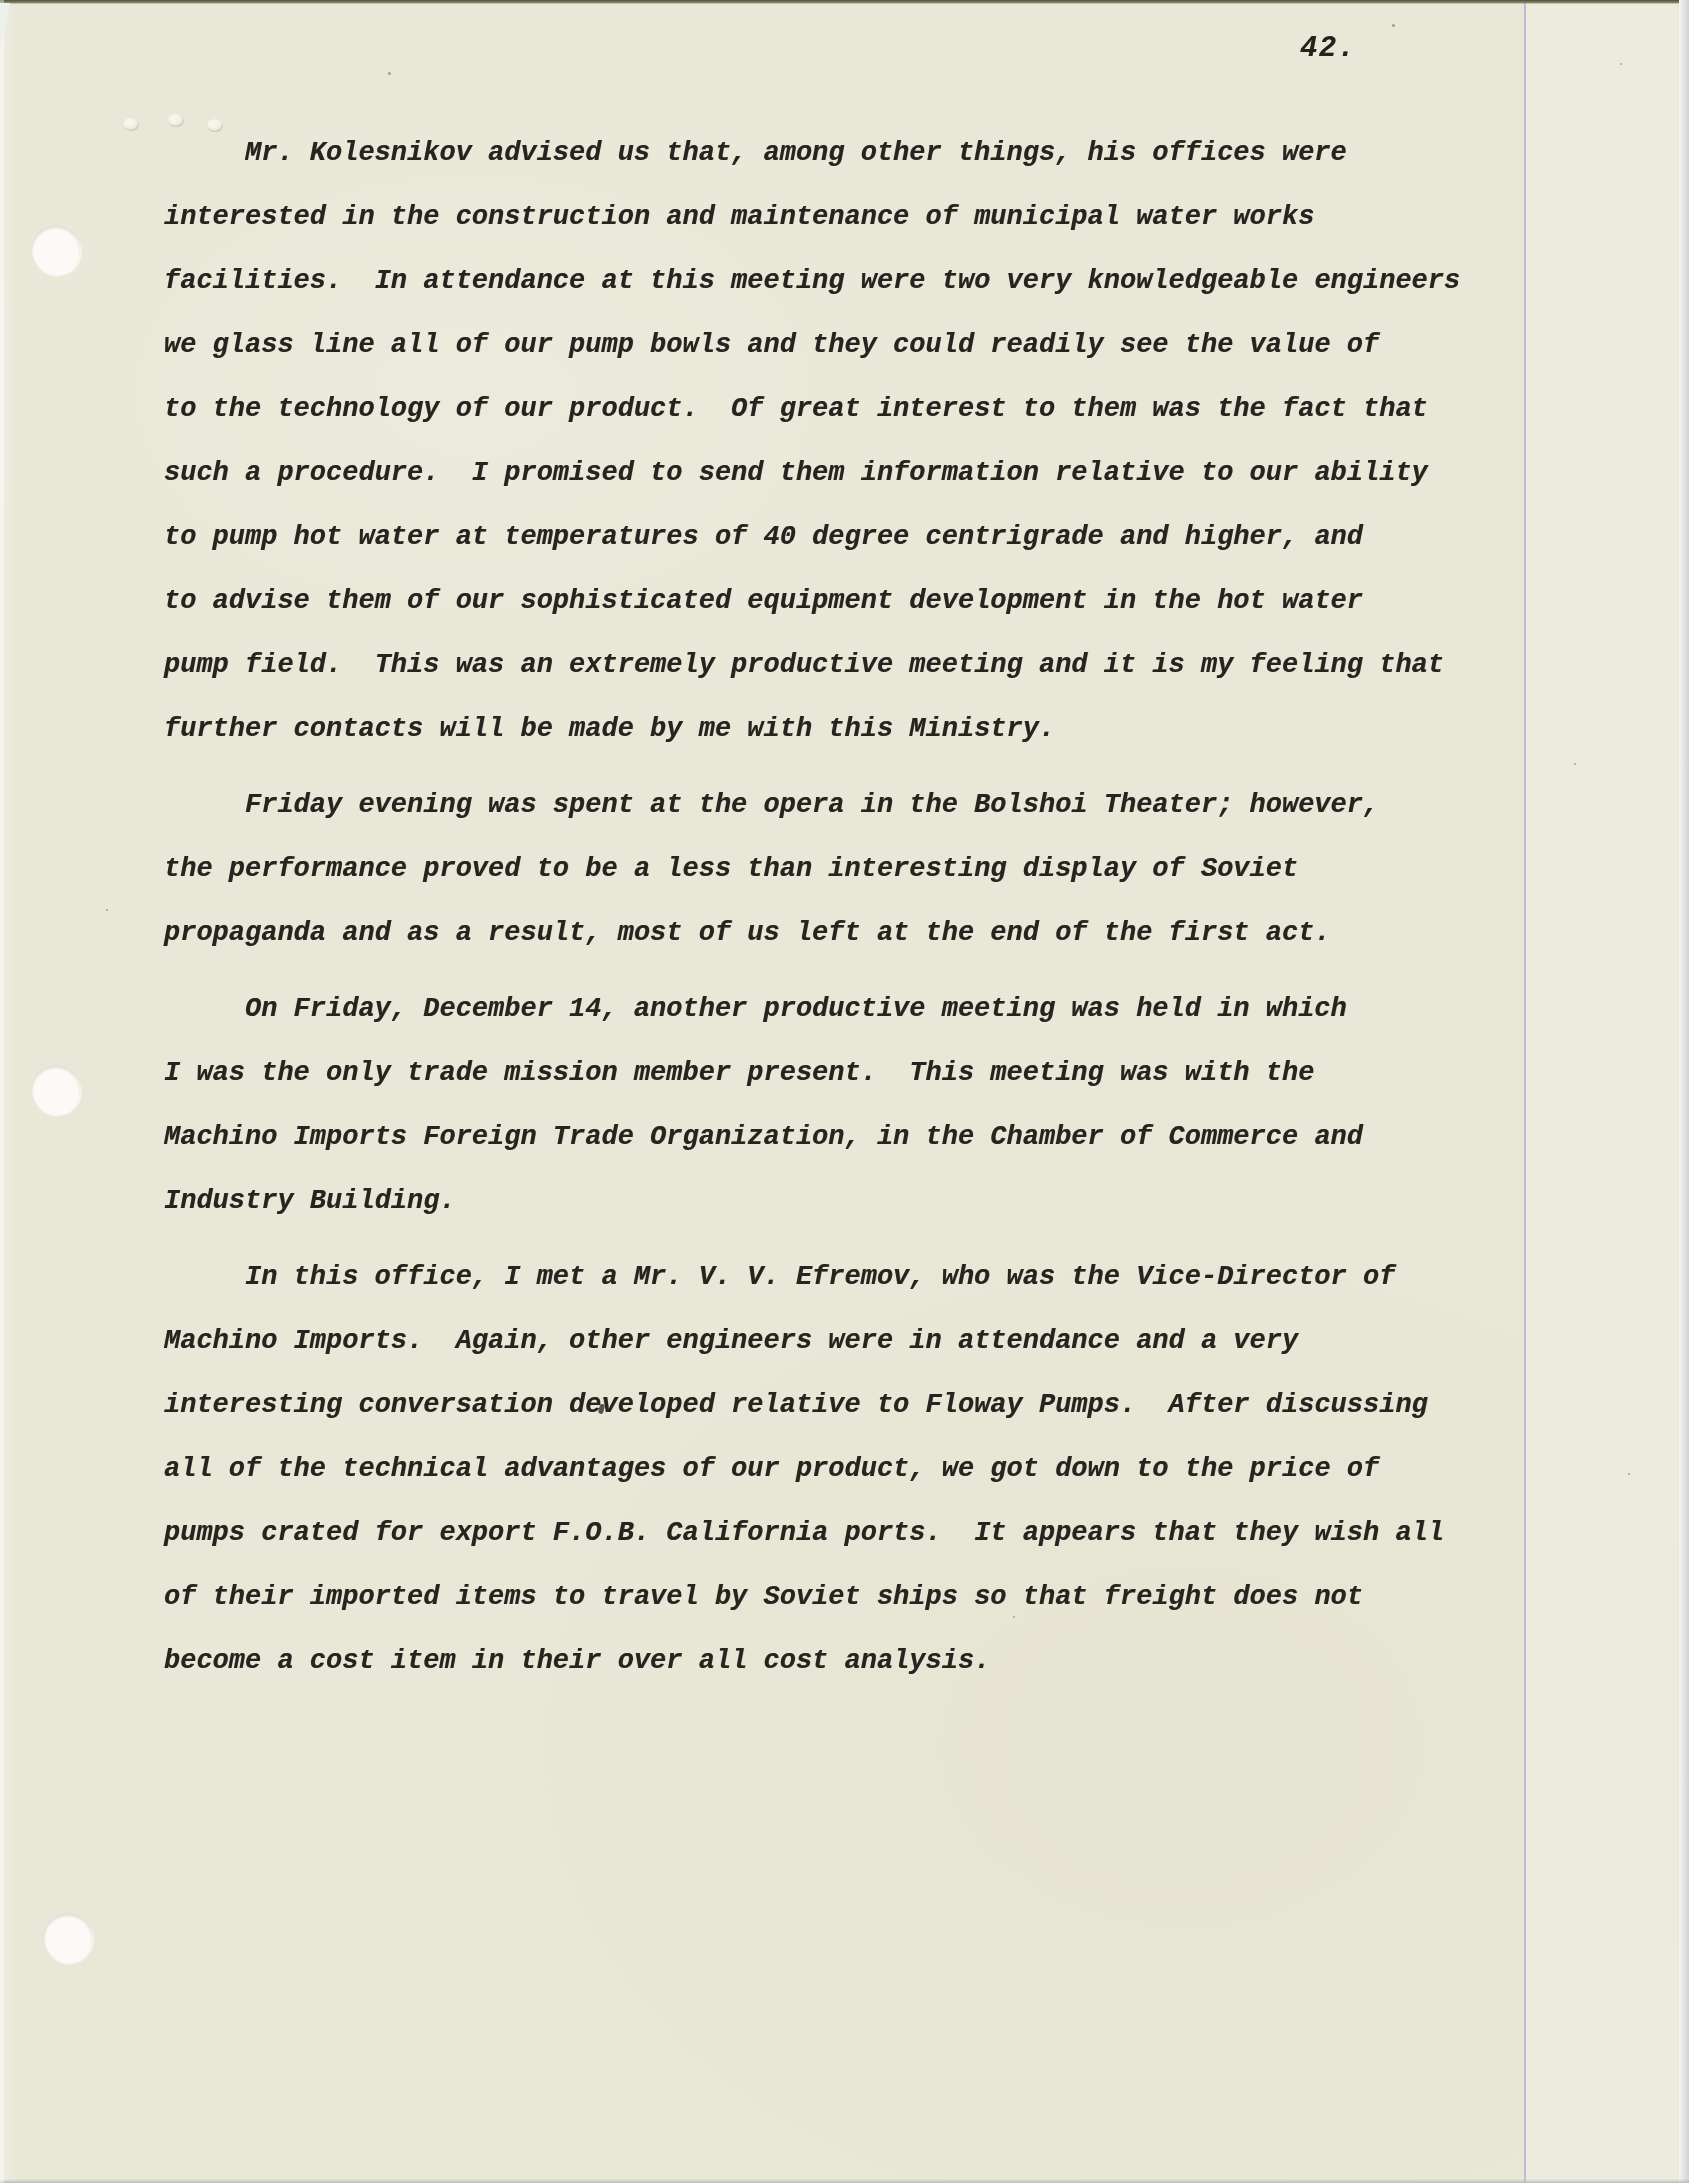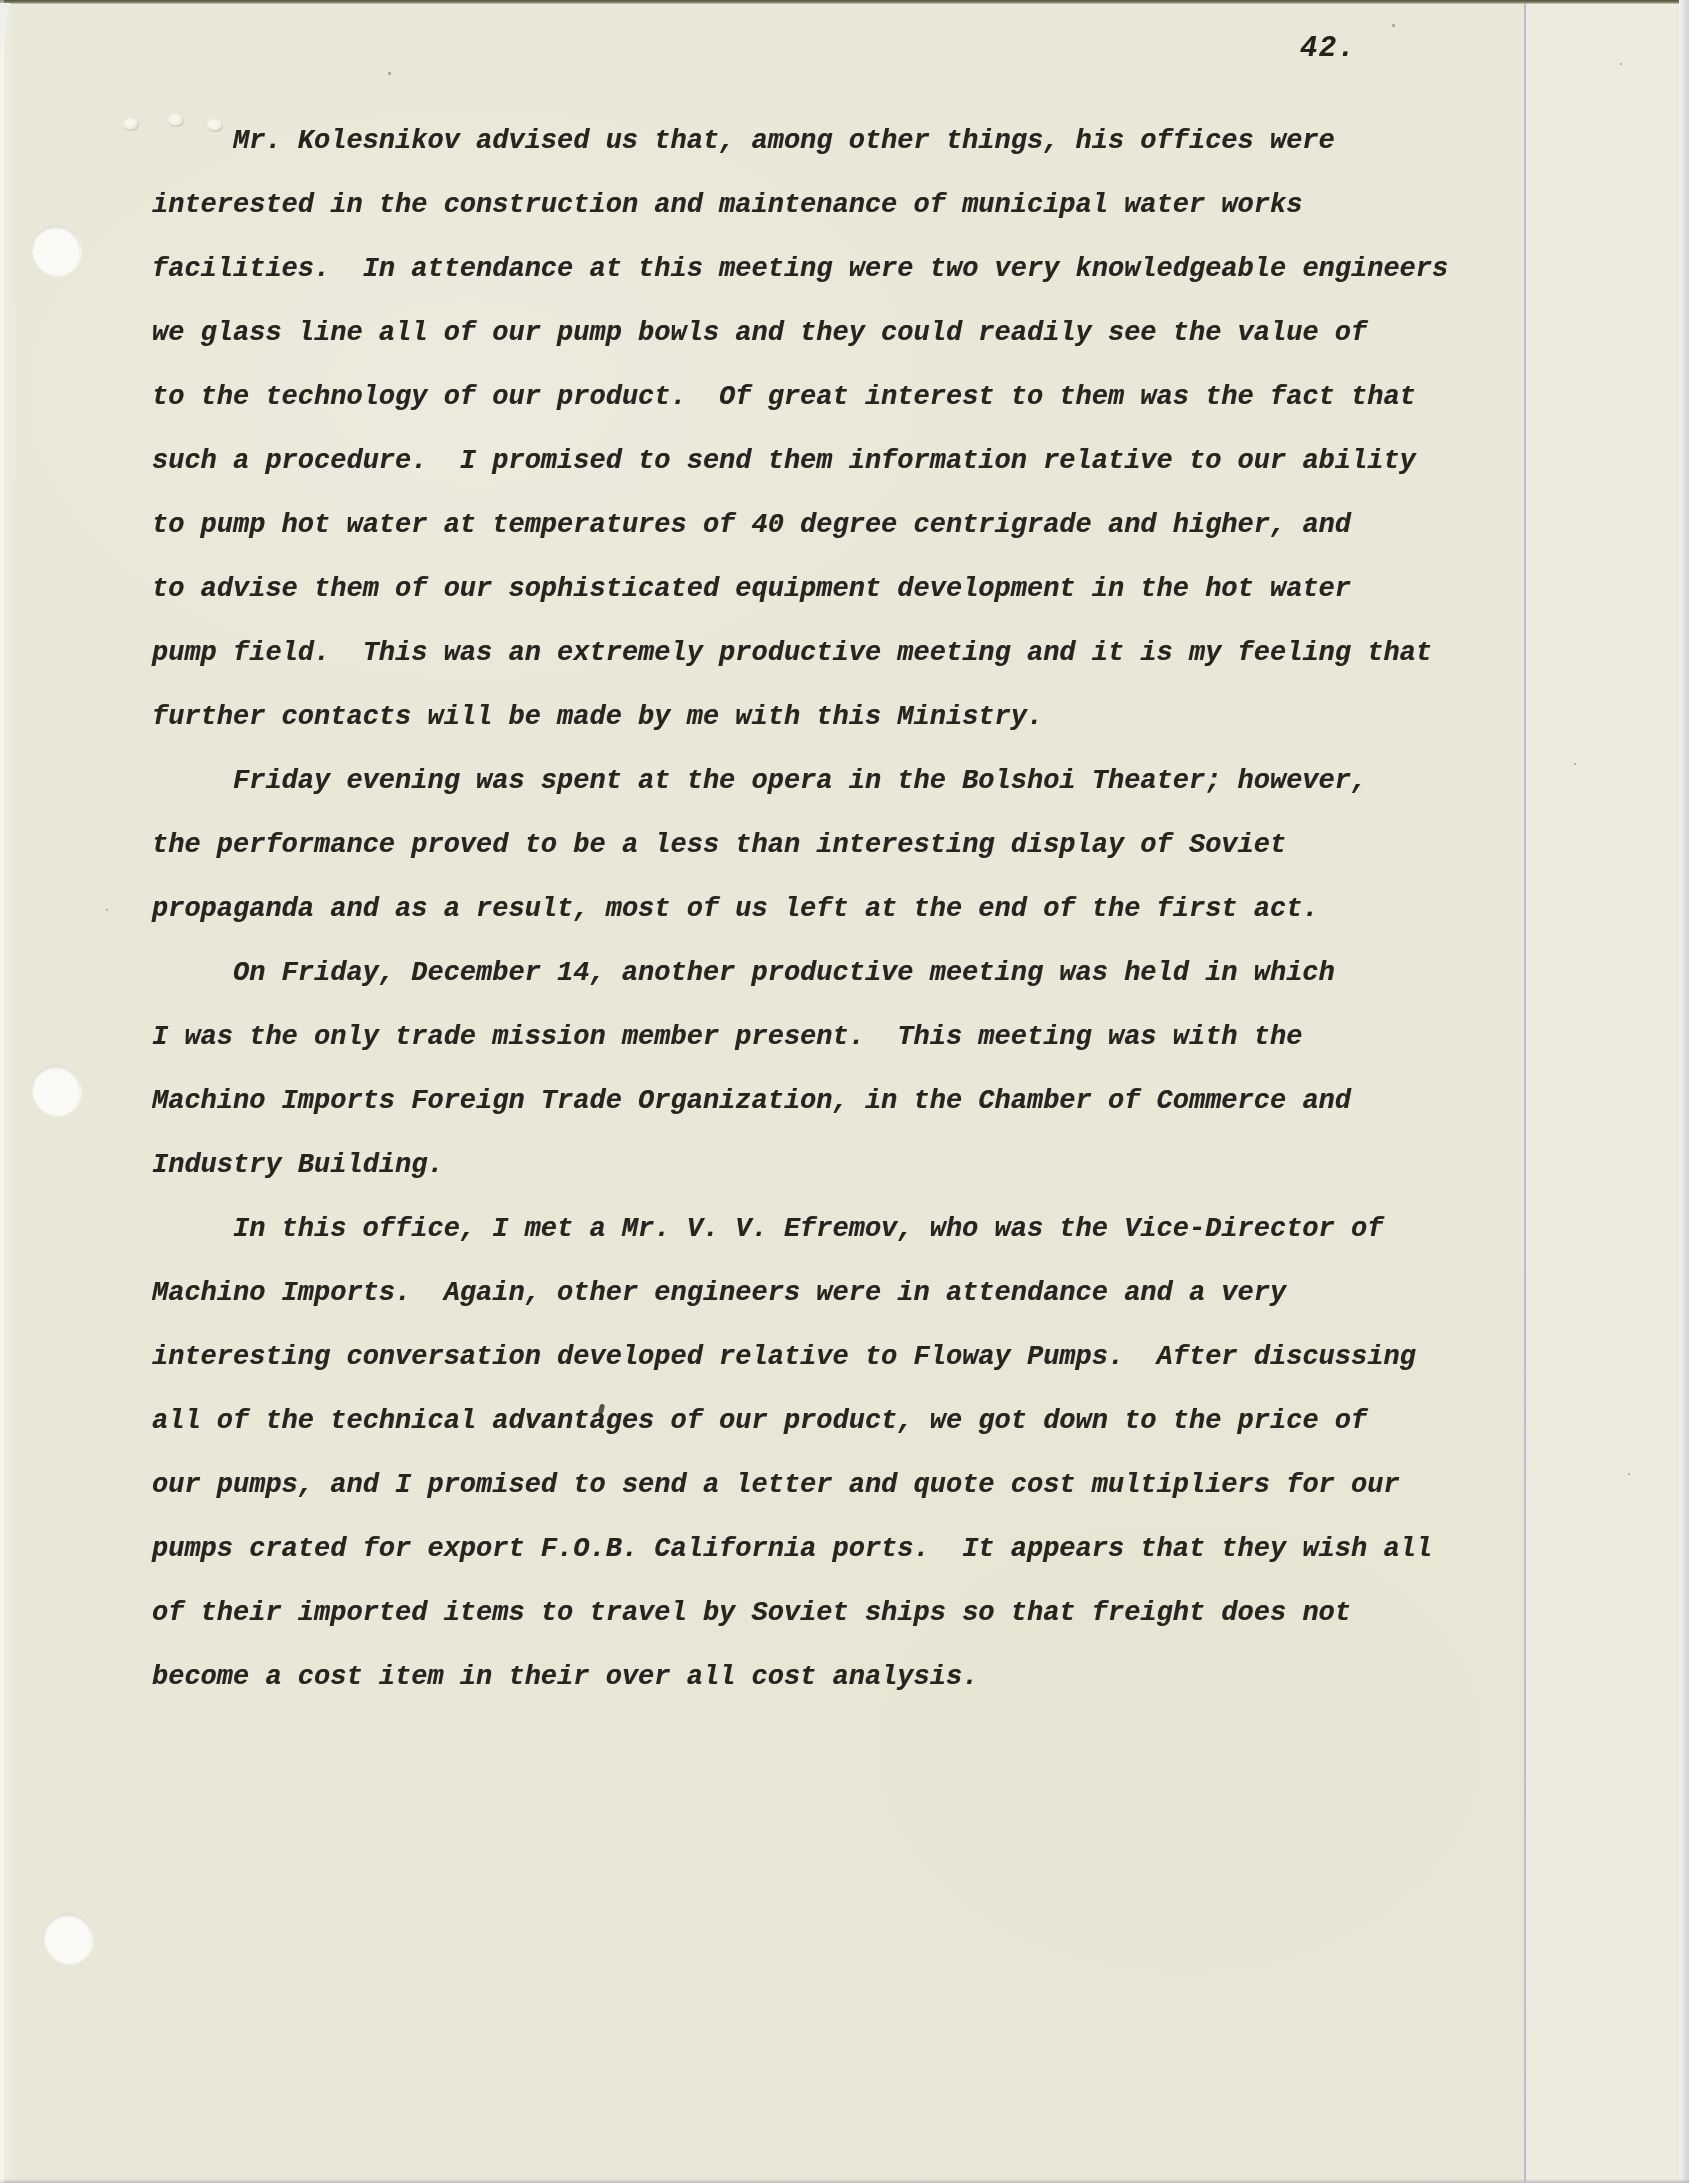--- a/index.html
+++ b/index.html
@@ -54,21 +54,21 @@
     font-weight:700;font-size:29px;line-height:1.1;
     color:#23221d;letter-spacing:1.3px;
     text-shadow:0.3px 0.3px 0 rgba(30,28,24,.35);
   }
   .text-block{
     position:absolute;left:152px;top:109px;width:1365px;
     color:#26241f;
     font-weight:700;font-size:27px;line-height:64px;
     text-shadow:0.3px 0.3px 0 rgba(30,28,24,.32), -0.3px 0 0 rgba(30,28,24,.18);
   }
-  .paragraph{margin:0;}
+  .paragraph{margin:12px;}
   .line{white-space:pre;height:64px;}
   .line.first{text-indent:81px;}
 </style>
 </head>
 <body>
 
 <div class="scan">
 
   <div class="page-right-strip"></div>
   <div class="crease-line"></div>
@@ -119,21 +119,20 @@
         <div class="line first">On Friday, December 14, another productive meeting was held in which</div>
         <div class="line">I was the only trade mission member present.  This meeting was with the</div>
         <div class="line">Machino Imports Foreign Trade Organization, in the Chamber of Commerce and</div>
         <div class="line">Industry Building.</div>
       </div>
     <div class="paragraph">
         <div class="line first">In this office, I met a Mr. V. V. Efremov, who was the Vice-Director of</div>
         <div class="line">Machino Imports.  Again, other engineers were in attendance and a very</div>
         <div class="line">interesting conversation developed relative to Floway Pumps.  After discussing</div>
         <div class="line">all of the technical advantages of our product, we got down to the price of</div>
-        <div class="line">our pumps, and I promised to send a letter and quote cost multipliers for our</div>
         <div class="line">pumps crated for export F.O.B. California ports.  It appears that they wish all</div>
         <div class="line">of their imported items to travel by Soviet ships so that freight does not</div>
         <div class="line">become a cost item in their over all cost analysis.</div>
       </div>
   </div>
 
 </div>
 
 
 </body></html>

